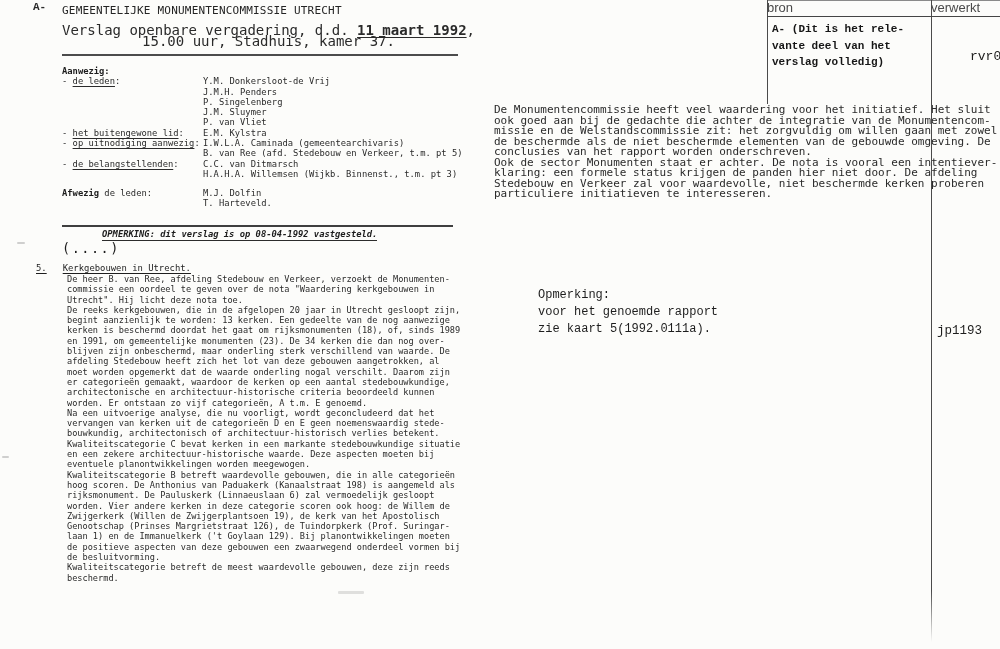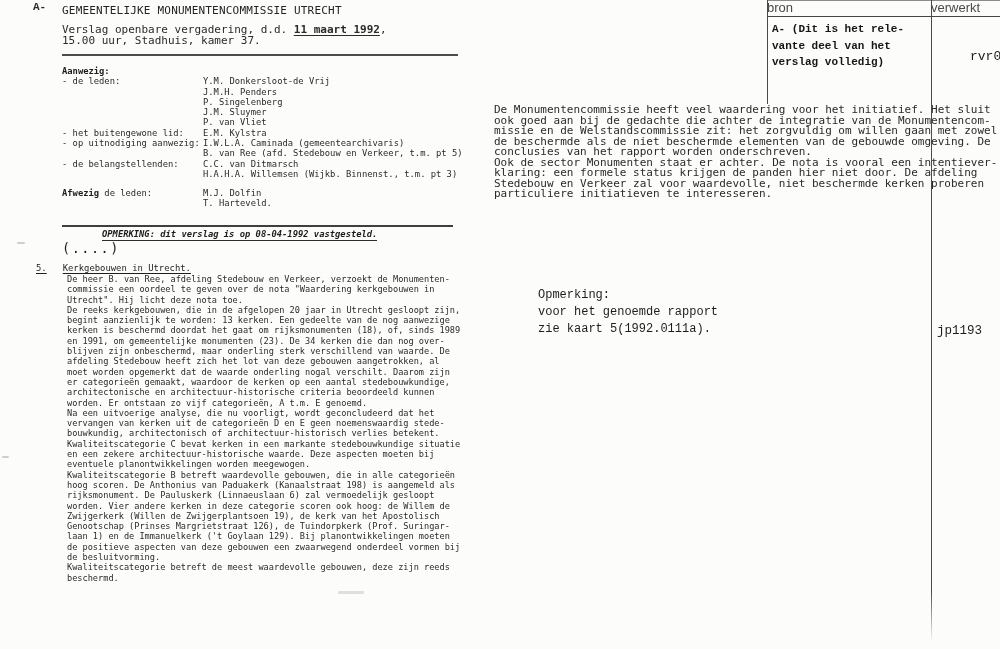--- a/index.html
+++ b/index.html
@@ -10,27 +10,27 @@
     color:#2a2a2a;
   }
   #page{
     position:relative;width:1000px;height:649px;
     background:#fcfcfa;
   }
   .abs{position:absolute;}
   .tw{font-family:"DejaVu Sans Mono", monospace;}
   .courier{font-family:"Liberation Mono", monospace;color:#1d1d1d;}
   .pre{white-space:pre;}
-  .u{text-underline-offset:2px;margin-top:35px;}
+  .u{text-decoration:underline;text-underline-offset:2px;margin-top:35px;}
   .b{font-weight:bold;color:#1c1c1c;}
 
   
   #corner-a{left:33px;top:1px;font-family:"Liberation Mono",monospace;font-weight:bold;font-size:11px;}
   #doc-title{left:62px;top:4px;font-size:11px;letter-spacing:.2px;color:#242424;}
-  #meta{left:62px;top:25px;font-size:11px;line-height:10.5px;}
+  #meta{left:62px;top:25px;font-size:14px;line-height:10.5px;text-align:center;}
   #meta .date{font-weight:bold;text-decoration:underline;text-underline-offset:2px;}
   .rule{background:#4c4c4c;height:1.5px;}
   #rule-1{left:62px;top:54px;width:396px;}
 
   
   #attendance{left:62px;top:66px;font-size:8.8px;line-height:10.3px;}
   .att-row{display:flex;}
   .att-row.gap{margin-top:8.5px;}
   .att-label{width:141px;flex:0 0 141px;white-space:pre;}
   .att-value{white-space:pre;}

